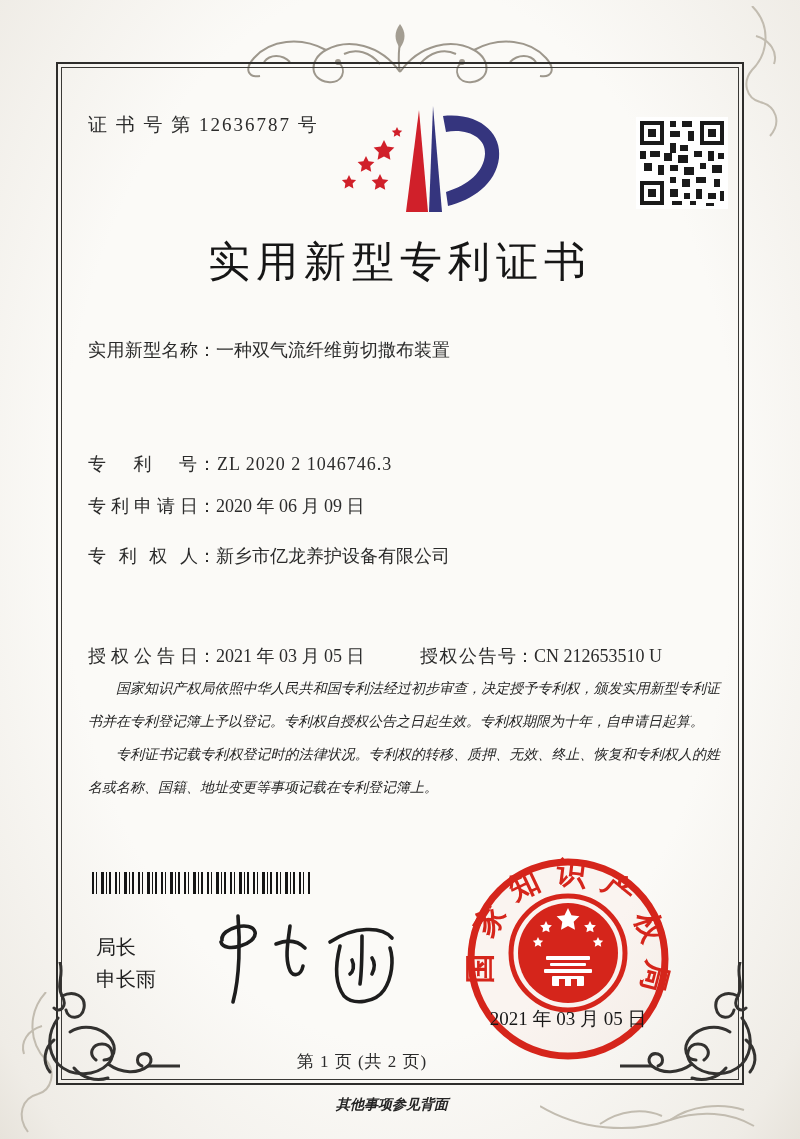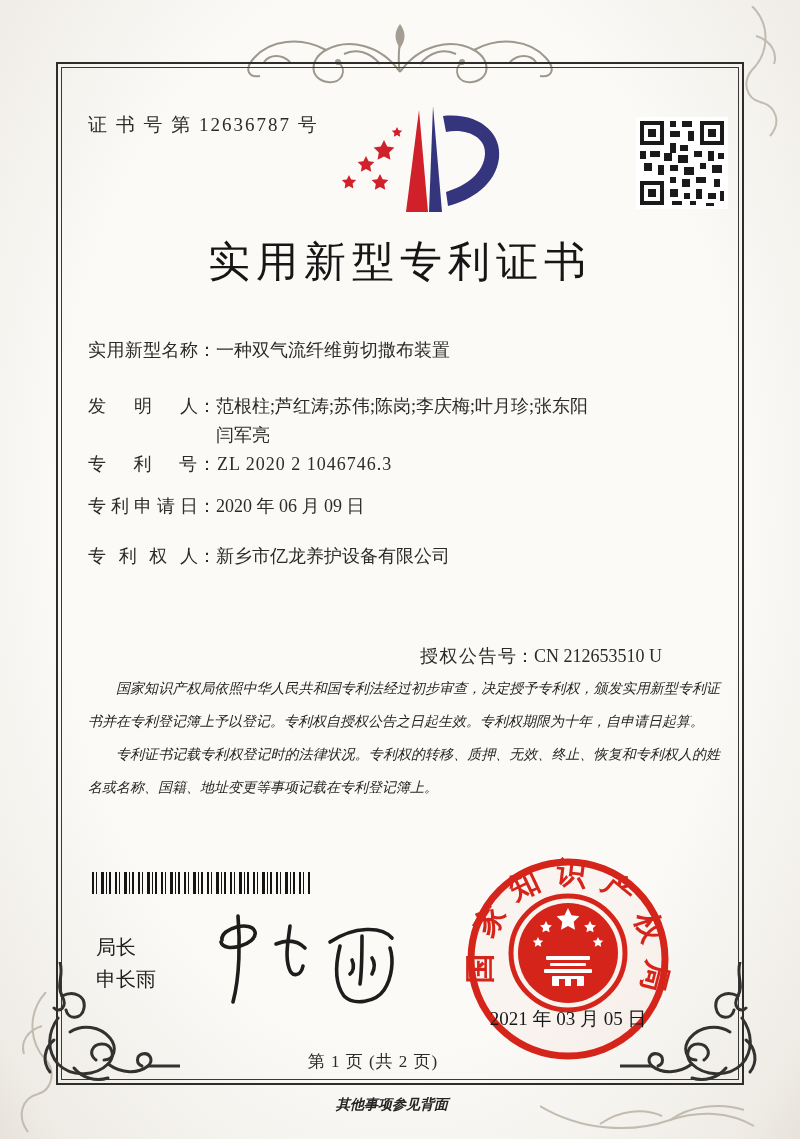--- a/index.html
+++ b/index.html
@@ -78,21 +78,21 @@
   .sig-title { position:absolute; left:96px; top:934px; font-size:20px;
                font-family:"Liberation Sans","DejaVu Sans",sans-serif; color:#222; }
   .sig-name  { position:absolute; left:96px; top:966px; font-size:20px;
                font-family:"Liberation Sans","DejaVu Sans",sans-serif; color:#222; }
   .sig-hand  { position:absolute; left:202px; top:910px; }
 
   
   .seal { position:absolute; left:462px; top:853px; }
 
   
-  .page-no  { position:absolute; left:15px; top:1050px; width:716px; text-align:center;
+  .page-no  { position:absolute; left:4px; top:1050px; width:716px; text-align:center;
               font-size:17px; letter-spacing:1px; }
   .back-note{ position:absolute; left:0; top:1096px; width:784px; text-align:center;
               font-size:14px; font-style:italic; font-weight:600; color:#242424; }
 </style>
 </head>
 <body>
 
 <div class="page">
 
   <svg class="orn" style="left:230px; top:14px;" width="340" height="92" viewBox="0 0 340 92">
@@ -226,39 +226,38 @@
         <rect x="70" y="86" width="8" height="3"></rect>
     </g>
   </svg>
 
   <div class="title">实用新型专利证书</div>
 
   <div class="field f-name">
     <span class="flabel">实用新型名称</span><span class="fcolon">：</span><span class="fvalue">一种双气流纤维剪切撒布装置</span>
   </div>
 
-  <div class="field f-inventors">
-    <span class="flabel">发明人</span><span class="fcolon">：</span><span class="fvalue">范根柱;芦红涛;苏伟;陈岗;李庆梅;叶月珍;张东阳
-闫军亮</span>
-  </div>
 
   <div class="field f-patentno">
     <span class="flabel">专利号</span><span class="fcolon">：</span><span class="fvalue">ZL 2020 2 1046746.3</span>
   </div>
 
   <div class="field f-filing">
     <span class="flabel">专利申请日</span><span class="fcolon">：</span><span class="fvalue">2020 年 06 月 09 日</span>
   </div>
 
   <div class="field f-patentee">
     <span class="flabel">专利权人</span><span class="fcolon">：</span><span class="fvalue">新乡市亿龙养护设备有限公司</span>
   </div>
 
 
   <div class="field f-grantrow">
+    <span>
+      <span class="flabel">授权公告日</span><span class="fcolon">：</span><span class="fvalue">2021 年 03 月 05 日</span>
+    </span>
     <span class="grant-no">
       <span class="flabel">授权公告号</span><span class="fcolon">：</span><span class="fvalue">CN 212653510 U</span>
     </span>
   </div>
 
   <div class="body-text">
     <p>国家知识产权局依照中华人民共和国专利法经过初步审查，决定授予专利权，颁发实用新型专利证书并在专利登记簿上予以登记。专利权自授权公告之日起生效。专利权期限为十年，自申请日起算。</p>
     <p>专利证书记载专利权登记时的法律状况。专利权的转移、质押、无效、终止、恢复和专利权人的姓名或名称、国籍、地址变更等事项记载在专利登记簿上。</p>
   </div>
 

